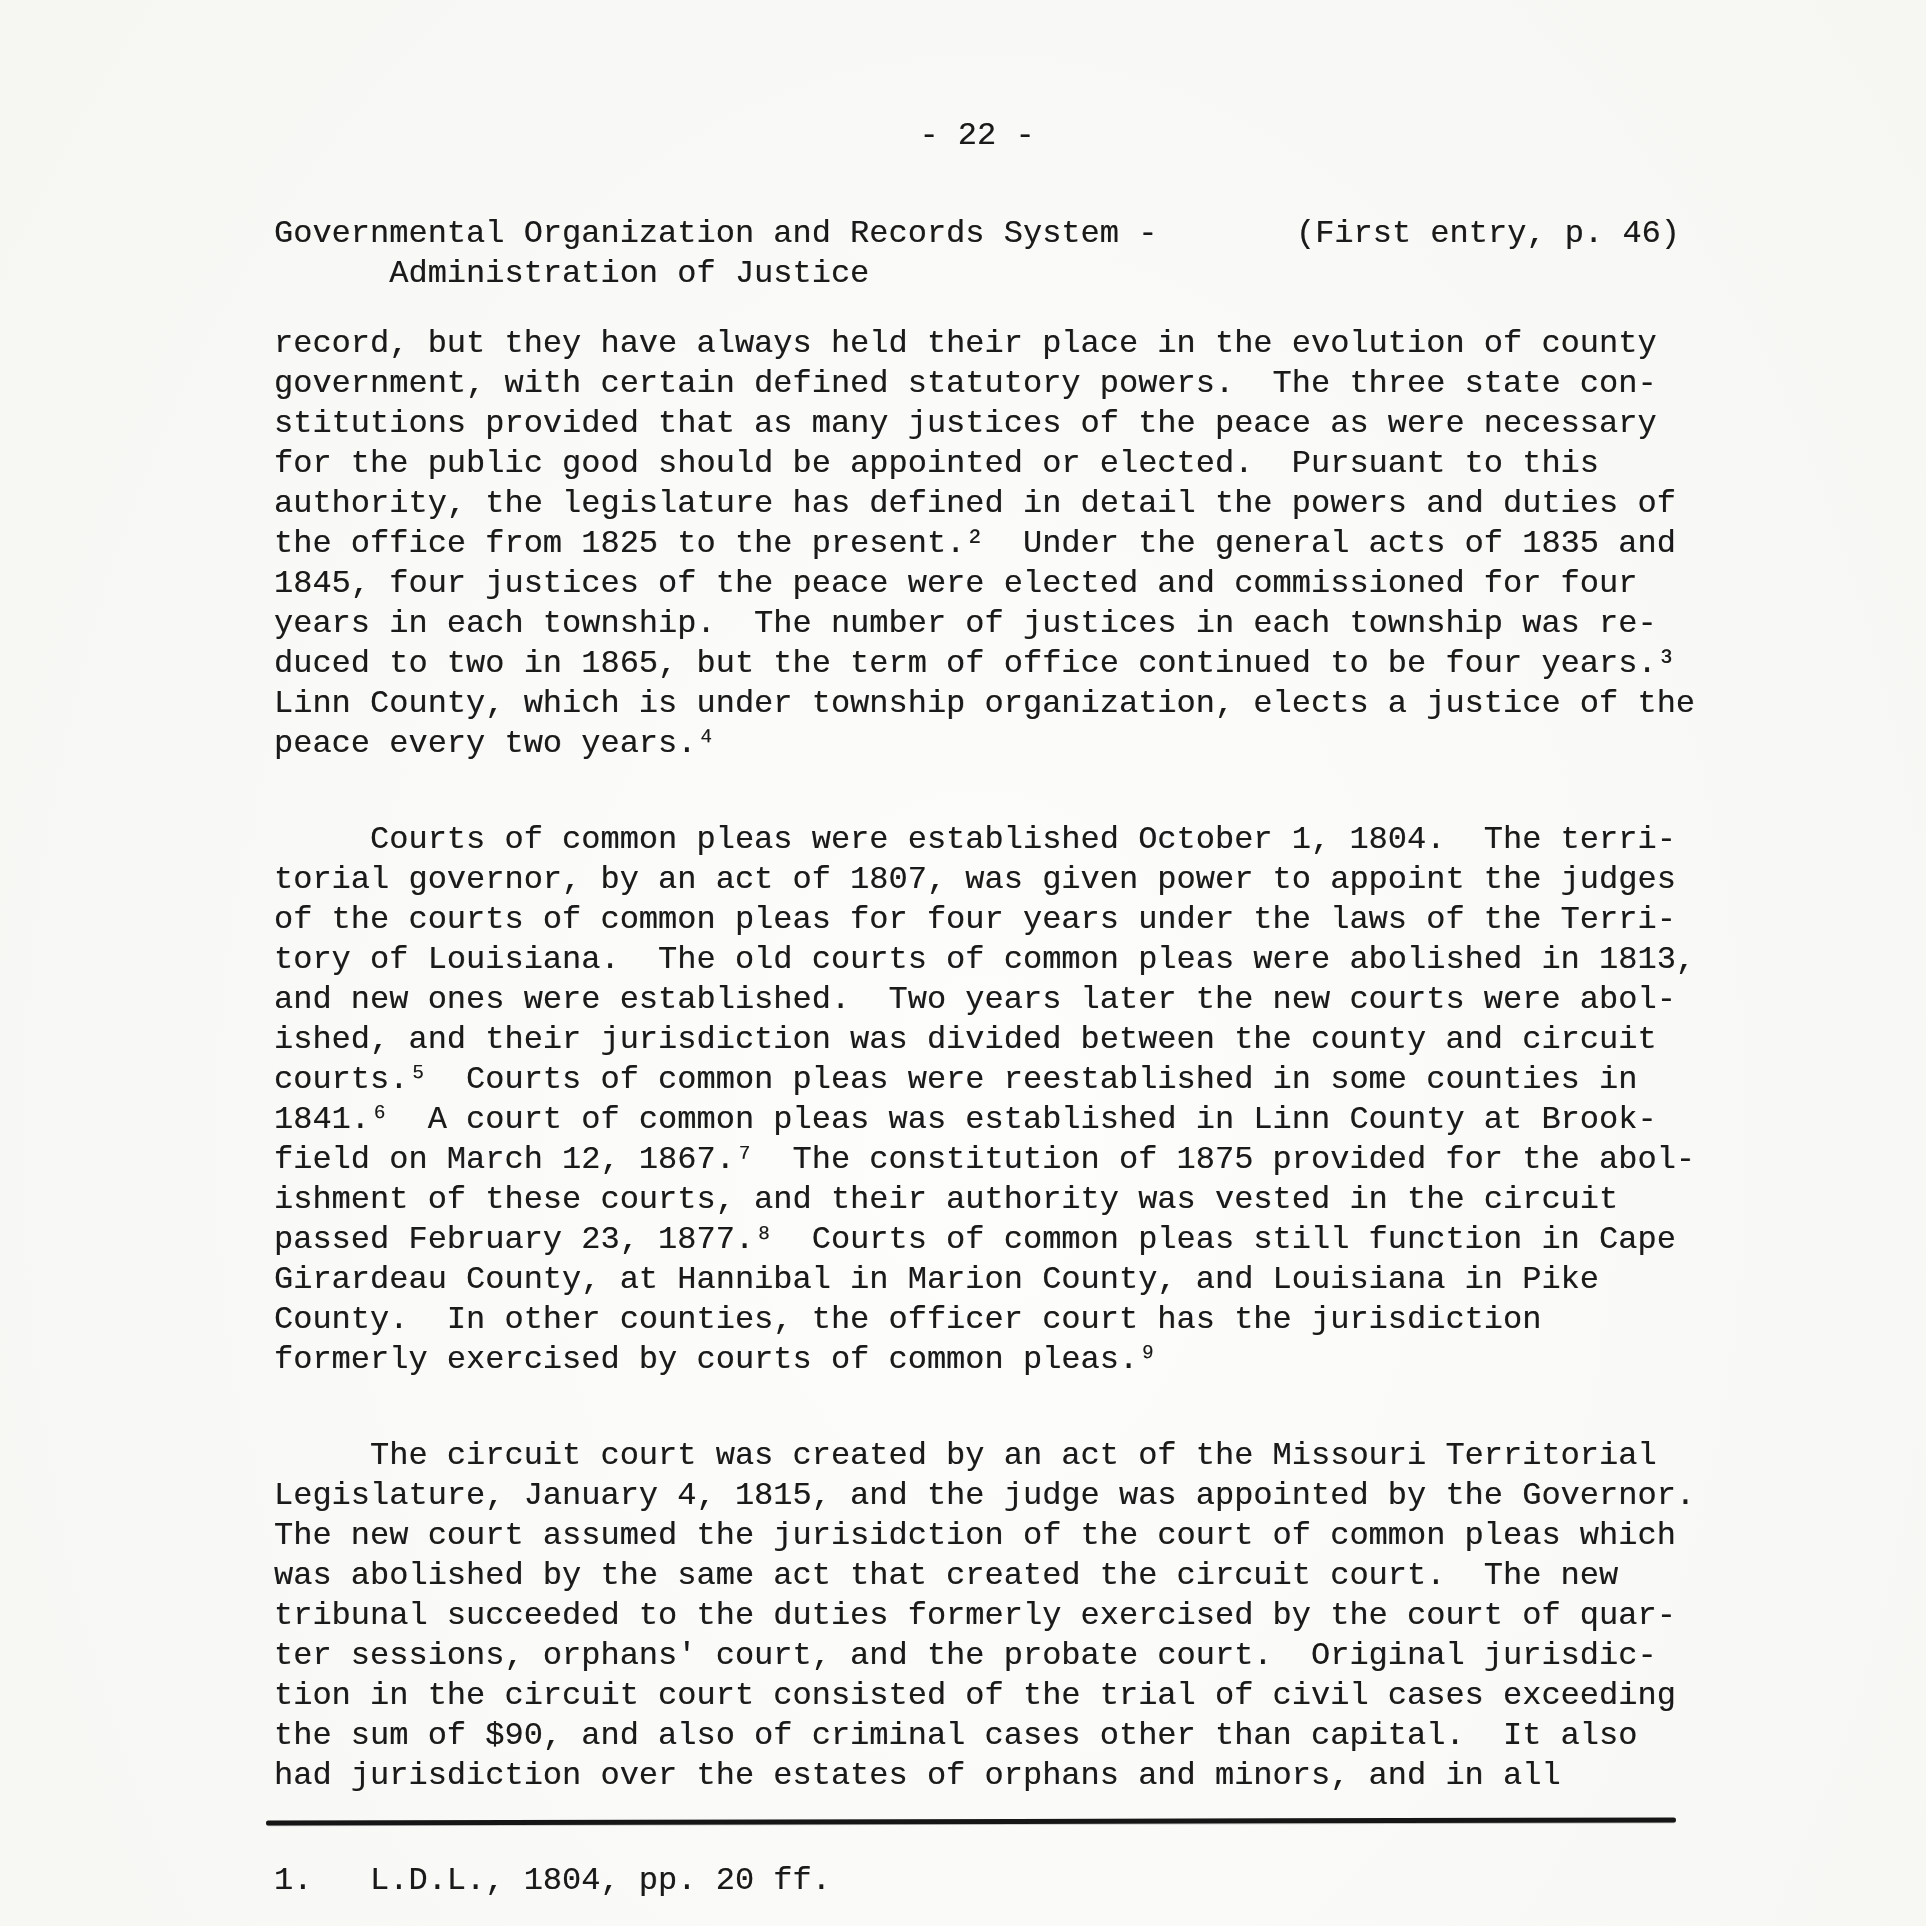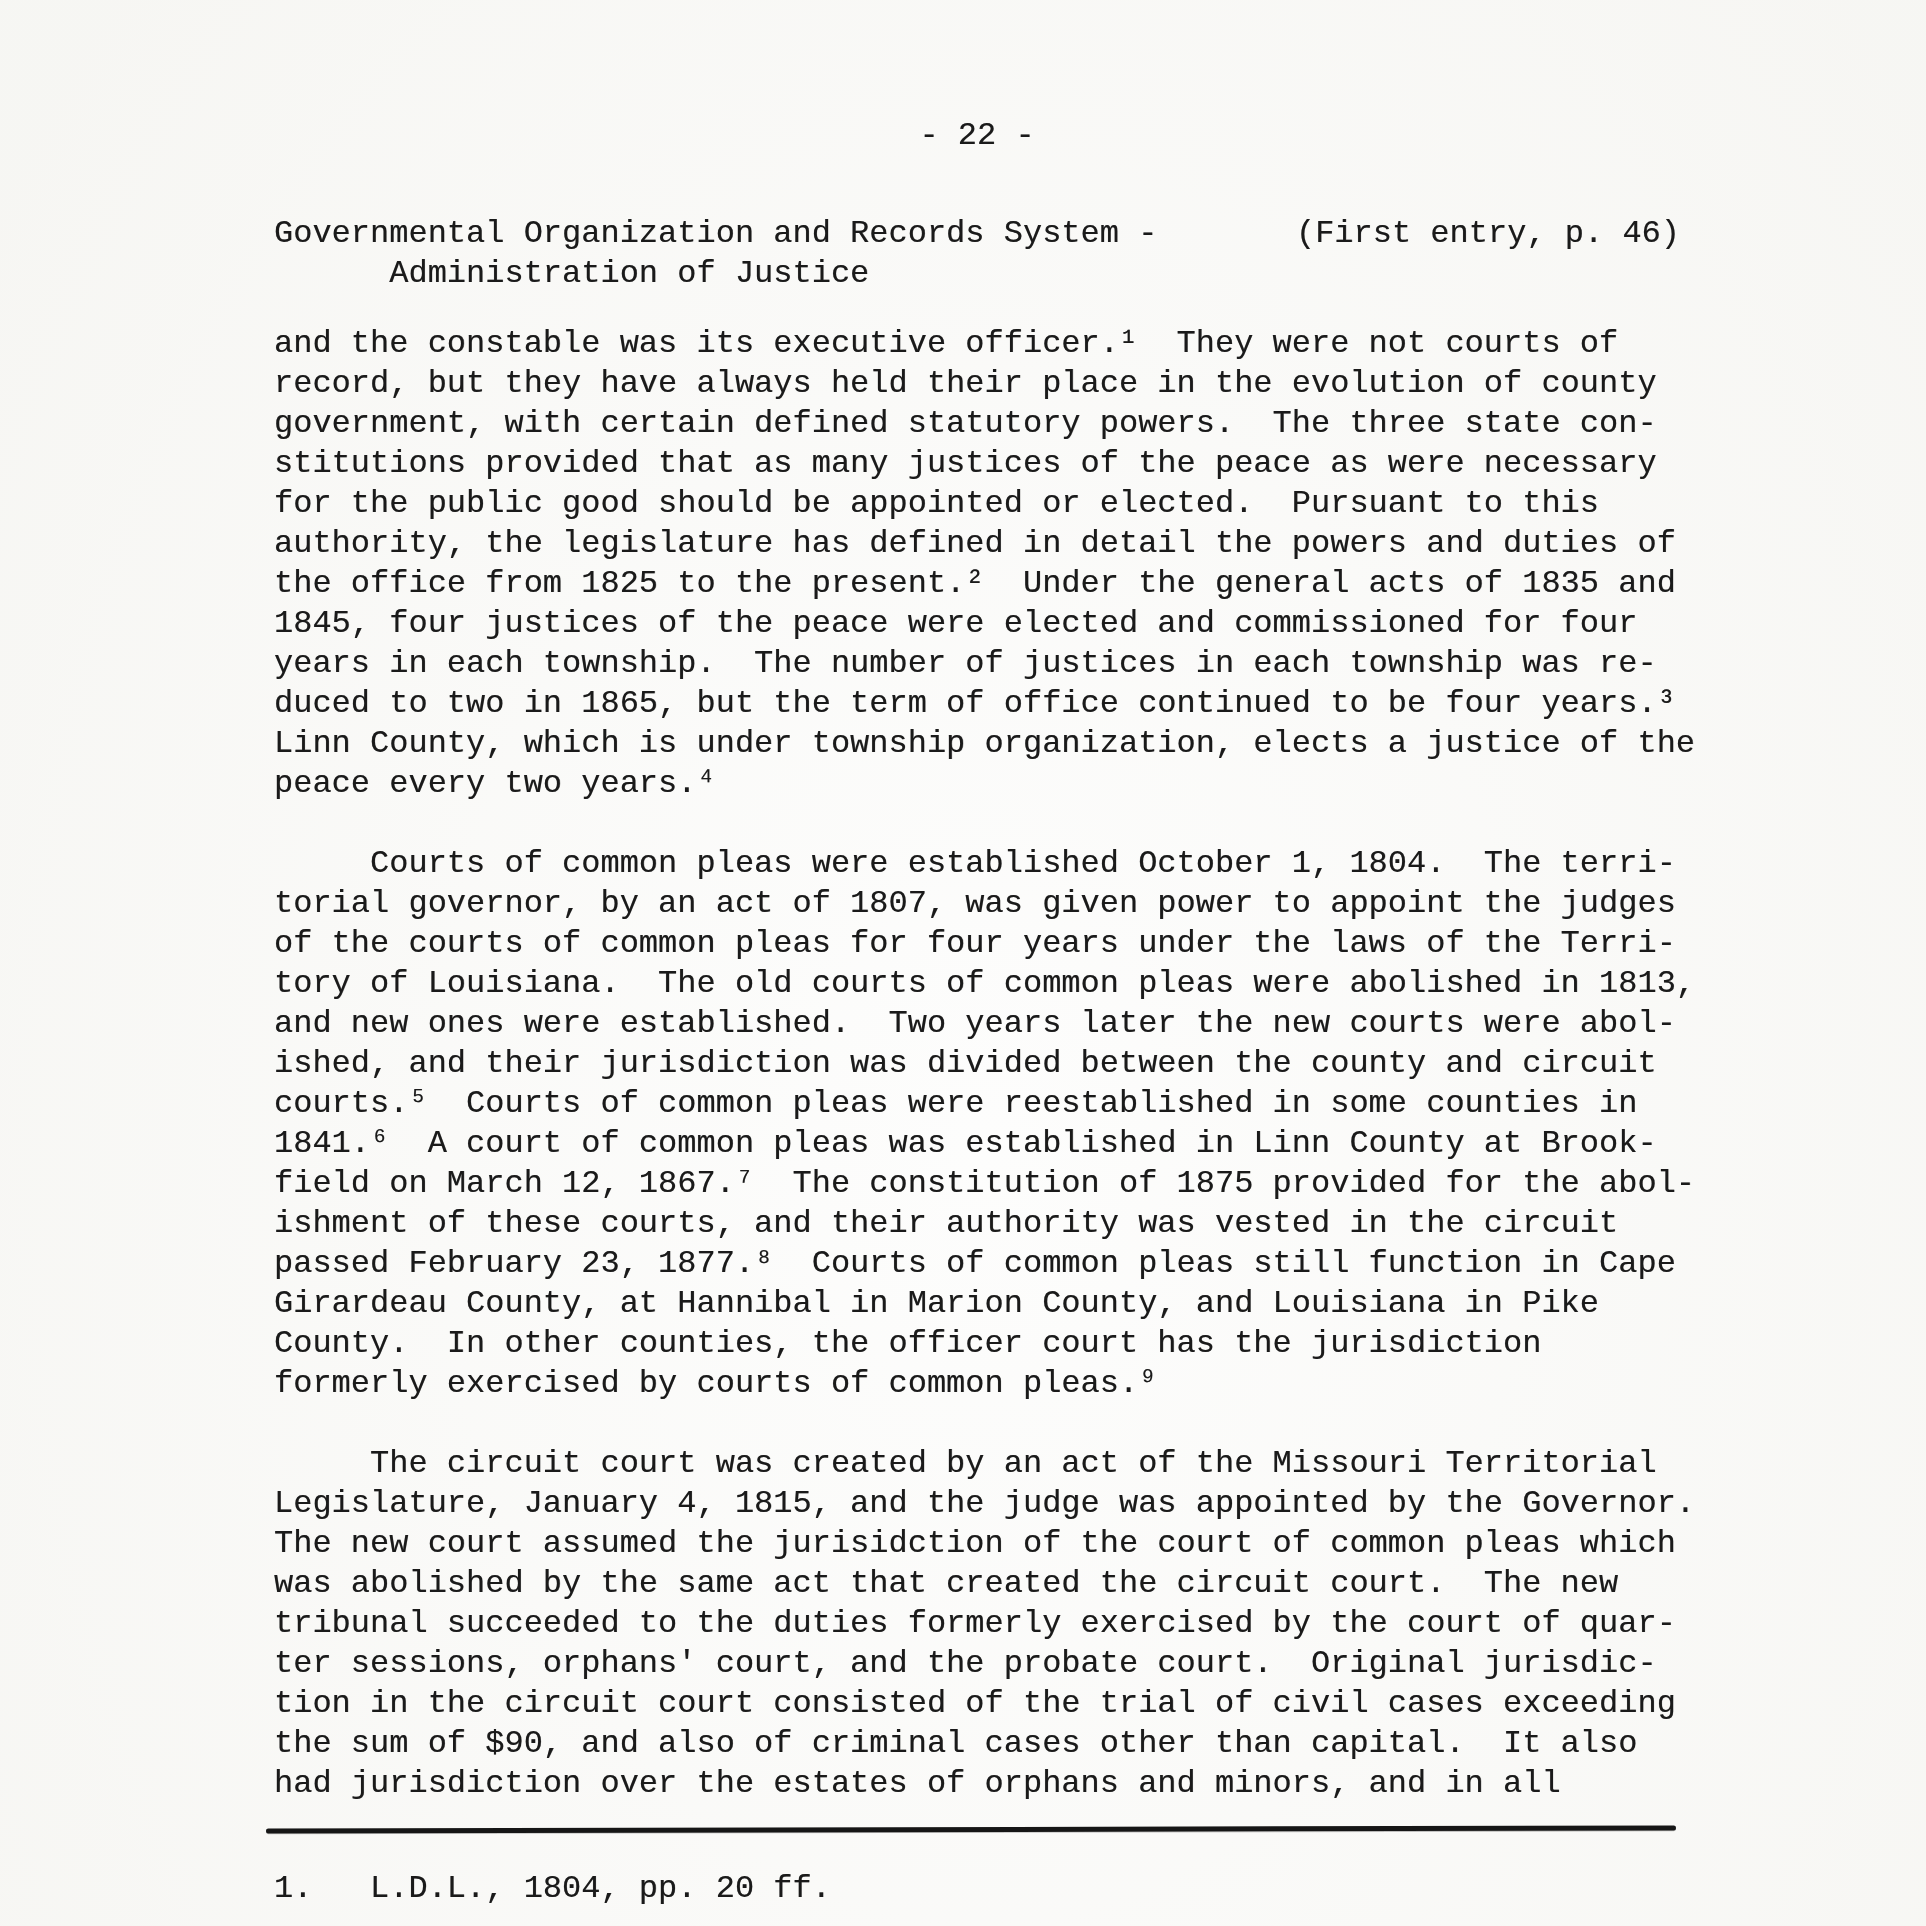--- a/index.html
+++ b/index.html
@@ -43,21 +43,21 @@
     align-items: center;
   }
   .header-line1 span { white-space: pre; }
   .header-line2 {
     white-space: pre;
     line-height: 40px;
     height: 40px;
     padding-left: 6ch;
   }
   .paragraphs { margin-top: 30px; }
-  .paragraph + .paragraph { margin-top: 40px; }
+  .paragraph + .paragraph { margin-top: 56px; }
   .footnote-divider {
     margin-top: 23px;
     margin-left: -8.5px;
     width: 1410px;
     height: 5px;
     background: #161616;
     border-radius: 2.3px;
     transform: rotate(-0.12deg);
     box-shadow: 0 0.8px 0.4px rgba(22,22,22,0.25);
   }
@@ -83,21 +83,20 @@
   <div class="header">
     <div class="header-line1">
       <span>Governmental Organization and Records System -</span>
       <span>(First entry, p. 46)</span>
     </div>
     <div class="header-line2">Administration of Justice</div>
   </div>
 
   <div class="paragraphs" id="paragraphs">
       <div class="paragraph">
-        <div class="tline">and the constable was its executive officer.¹  They were not courts of</div>
         <div class="tline">record, but they have always held their place in the evolution of county</div>
         <div class="tline">government, with certain defined statutory powers.  The three state con-</div>
         <div class="tline">stitutions provided that as many justices of the peace as were necessary</div>
         <div class="tline">for the public good should be appointed or elected.  Pursuant to this</div>
         <div class="tline">authority, the legislature has defined in detail the powers and duties of</div>
         <div class="tline">the office from 1825 to the present.²  Under the general acts of 1835 and</div>
         <div class="tline">1845, four justices of the peace were elected and commissioned for four</div>
         <div class="tline">years in each township.  The number of justices in each township was re-</div>
         <div class="tline">duced to two in 1865, but the term of office continued to be four years.³</div>
         <div class="tline">Linn County, which is under township organization, elects a justice of the</div>

